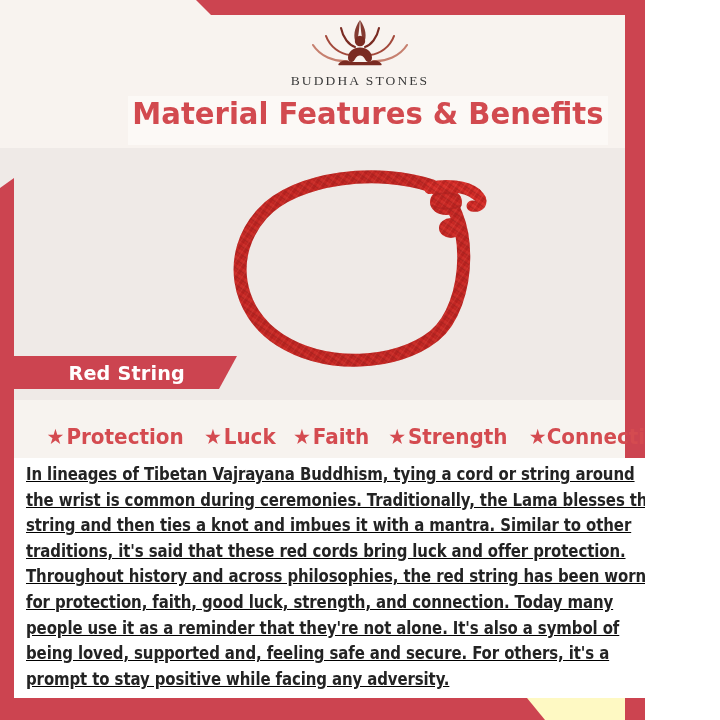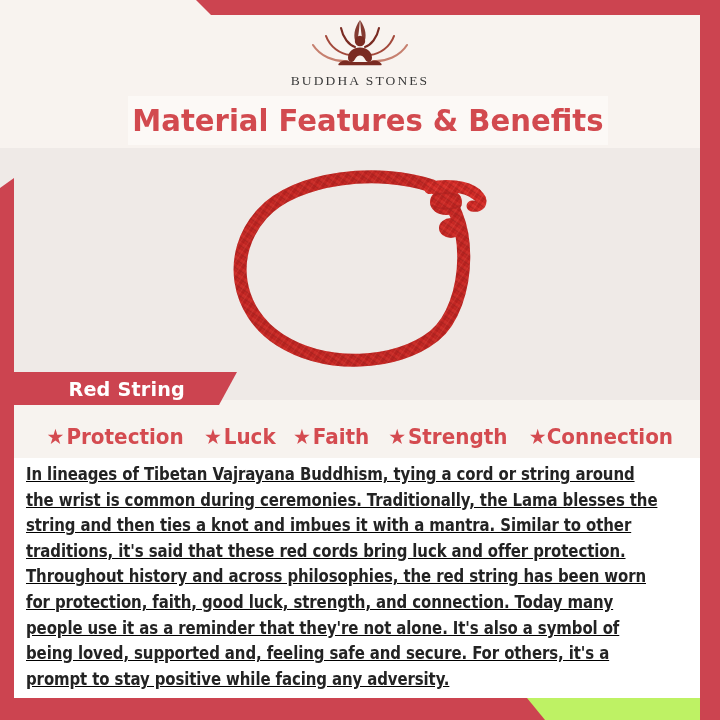--- a/index.html
+++ b/index.html
@@ -6,22 +6,22 @@
   * { margin:0; padding:0; box-sizing:border-box; }
 
   html, body {
     width:720px; height:720px;
     overflow:hidden;
     font-family:"Liberation Sans", sans-serif;
   }
 
   #page {
     position:relative;
-    width:720px; height:720px;
-    background:#bef264;
+    width:645px; height:720px;
+    background:#fef9c3;
     overflow:hidden;
   }
 
   
   .band-top {
     position:absolute; left:0; top:0; width:720px; height:148px;
     background:#f8f3ef;
   }
   .band-mid {
     position:absolute; left:0; top:148px; width:720px; height:252px;
@@ -62,41 +62,41 @@
   .logo-text {
     font-family:"Liberation Serif", serif;
     font-size:13.5px; letter-spacing:2.1px;
     color:#3a3a3a; margin-top:1px;
   }
 
   
   .title-banner {
     position:absolute; left:128px; top:96px; width:480px; height:49px;
     background:#fcf9f6;
-    display:flex; align-items:center; justify-content:center;
+    display:flex; justify-content:center;
   }
   .title-banner h1 {
     font-family:"DejaVu Sans", sans-serif;
     font-weight:bold;
     font-size:30px;
     color:#d24a4f;
     letter-spacing:0px;
     white-space:nowrap;
     transform:scaleX(0.97);
   }
 
   
   .photo {
     position:absolute; left:180px; top:150px; width:360px; height:228px;
   }
   .photo svg { display:block; width:100%; height:100%; }
 
   
   .ribbon {
-    position:absolute; left:14px; top:372px; width:223px; height:33px;
+    position:absolute; left:14px; top:356px; width:223px; height:33px;
     background:#cc4450;
     clip-path:polygon(0 0, 223px 0, 205px 33px, 0 33px);
     display:flex; align-items:center;
   }
   .ribbon span {
     font-family:"DejaVu Sans", sans-serif;
     font-weight:bold; font-size:20px; color:#ffffff;
     margin-left:52px; letter-spacing:0.2px;
     transform:scaleX(0.96);
   }

